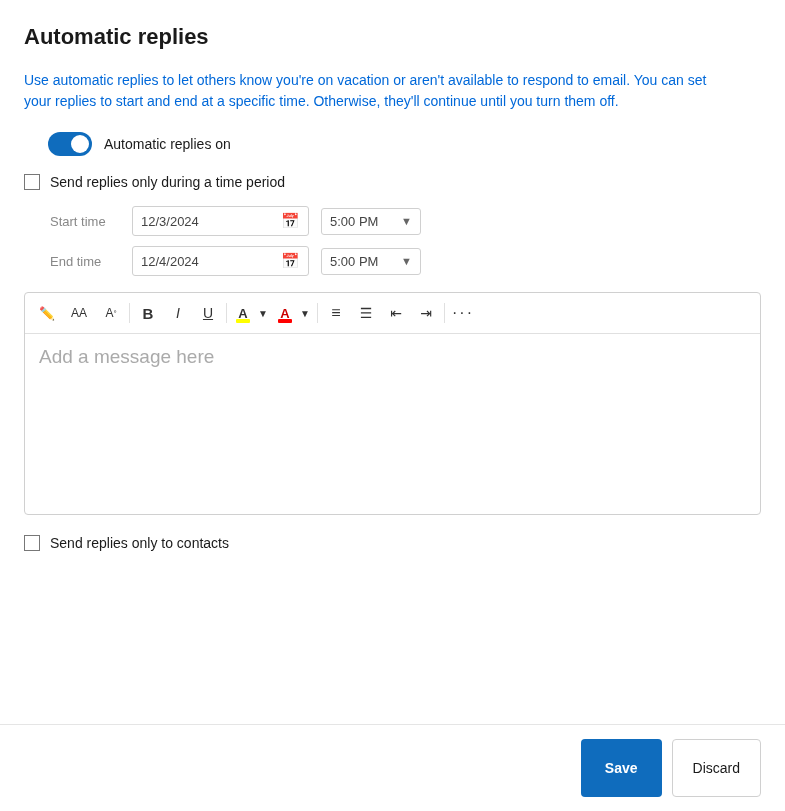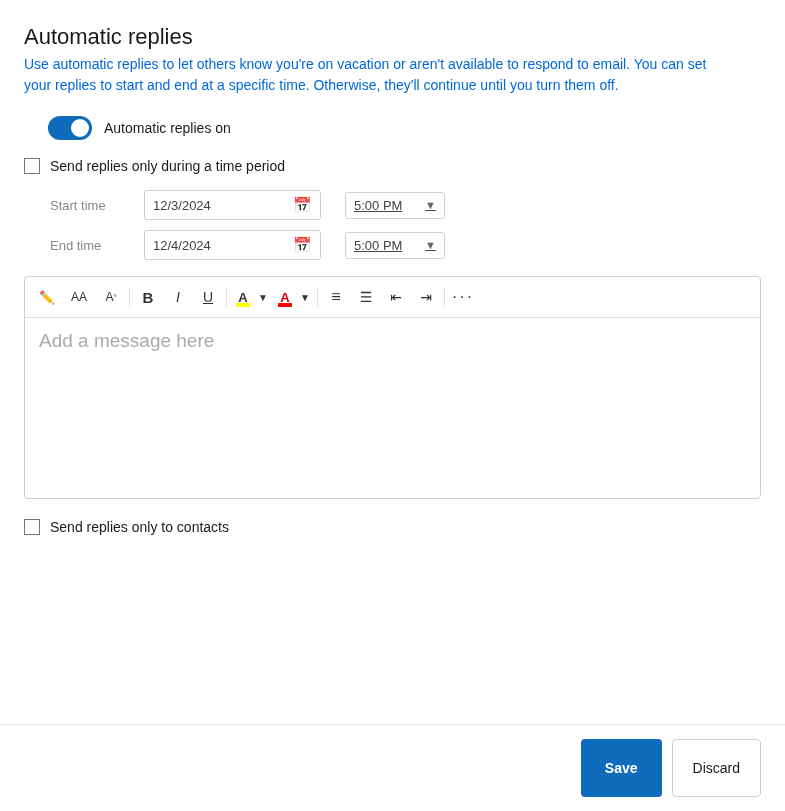--- a/index.html
+++ b/index.html
@@ -25,23 +25,23 @@
       padding: 24px 24px 16px 24px;
       overflow-y: auto;
       position: relative;
     }
     
     .content-area::-webkit-scrollbar { width: 8px; }
     .content-area::-webkit-scrollbar-thumb { background: #c0c0c0; border-radius: 4px; }
 
     .page-title {
       font-size: 22px;
-      font-weight: 400;
+      font-weight: 700;
       color: #1a1a1a;
-      margin-bottom: 4px;
+      margin-bottom: 20px;
     }
     .description {
       color: #0068d9;
       font-size: 14px;
       line-height: 1.5;
       margin-bottom: 20px;
       max-width: 710px;
     }
     
     .toggle-row {
@@ -96,21 +96,21 @@
     }
     
     .time-section {
       margin-left: 26px;
       margin-bottom: 16px;
     }
     .time-row {
       display: flex;
       align-items: center;
       margin-bottom: 10px;
-      gap: 24px;
+      gap: 12px;
     }
     .time-label {
       width: 70px;
       font-size: 13px;
       color: #888;
       flex-shrink: 0;
     }
     .date-input {
       display: flex;
       align-items: center;
@@ -136,21 +136,20 @@
       align-items: center;
       border: 1px solid #d0d0d0;
       border-radius: 3px;
       padding: 5px 8px;
       width: 100px;
       background: #fff;
       color: #444;
       font-size: 13px;
       gap: 6px;
       cursor: pointer;
-      text-decoration: underline;
     }
     .time-select span.time-text { flex: 1; }
     .time-select .chevron { color: #666; font-size: 11px; }
 
     
     .editor-container {
       border: 1px solid #d0d0d0;
       border-radius: 4px;
       margin-bottom: 20px;
     }

